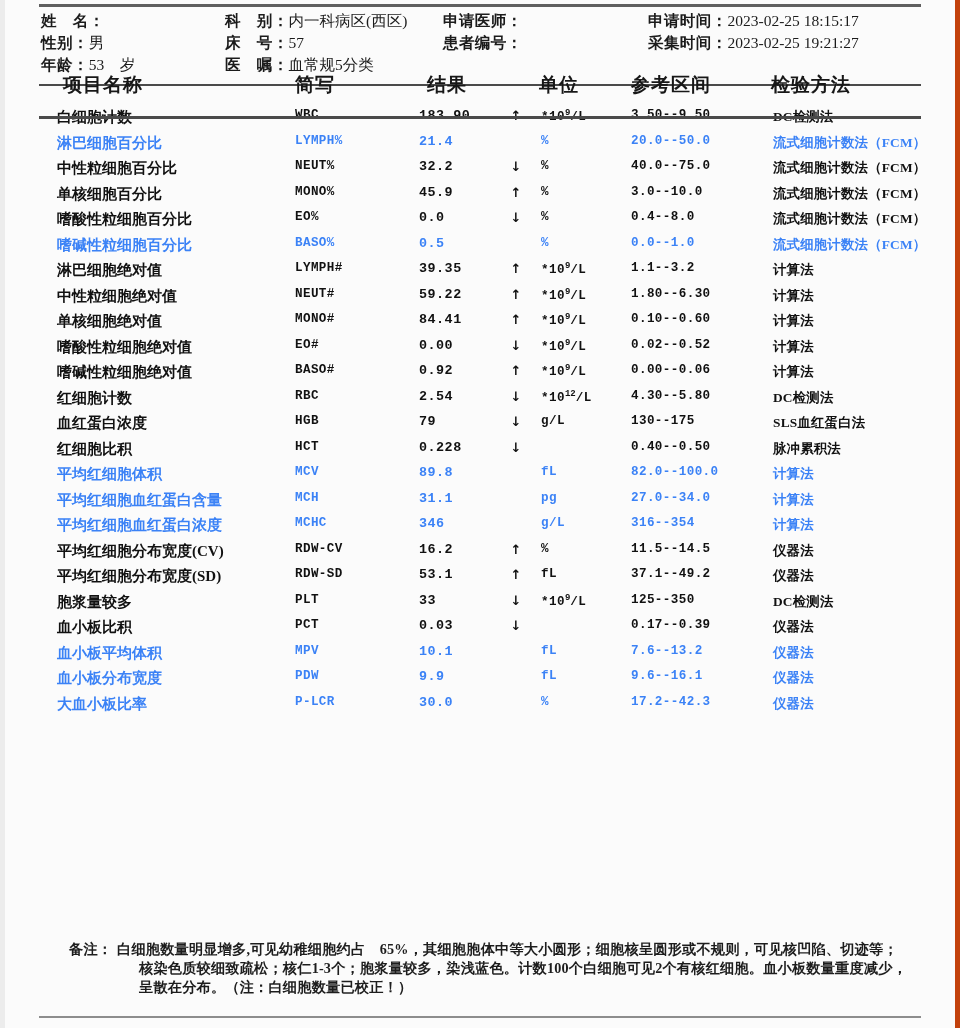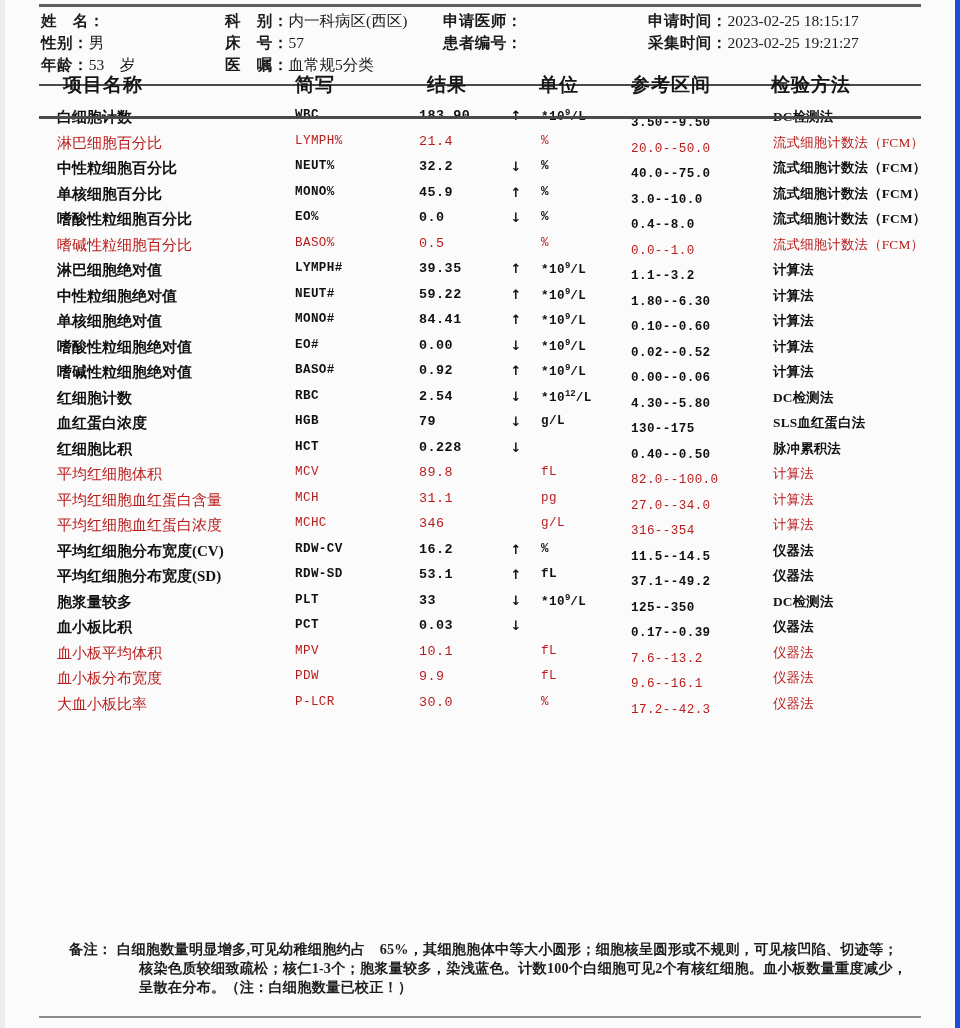--- a/index.html
+++ b/index.html
@@ -8,21 +8,21 @@
     background:#ffffff;
     font-family:"Liberation Serif","DejaVu Serif",serif;
     overflow:hidden;
   }
   .page {
     position:relative;
     width:960px; height:1028px;
     background:#fbfbfb;
     padding:0 14px;
     border-left:5px solid #ececec;
-    border-right:5px solid #1d4ed8;
+    border-right:5px solid #c2410c;
   }
 
   
   .rule-top {
     position:absolute; left:34px; right:34px; top:4px;
     height:3px; background:#5f5f5f;
   }
 
   
   .patient-header {
@@ -54,21 +54,21 @@
   
   .tbl { position:absolute; left:0; right:0; top:72px; padding:0 18px; }
   .row { position:relative; height:25.5px; white-space:nowrap; }
   .cell { position:absolute; white-space:nowrap; }
 
   .col-name   { left:34px; }
   .col-abbr   { left:272px; }
   .col-result { left:396px; }
   .col-flag   { left:484px; width:18px; text-align:center; }
   .col-unit   { left:518px; }
-  .col-ref    { left:608px;margin-top:8px; }
+  .col-ref    { left:608px; }
   .col-method { left:750px; }
 
   .hdr-row { height:30px; font-size:19px; font-weight:700; color:#171717; }
   .hdr-row .cell { letter-spacing:1px; }
   .hdr-name   { left:40px; }
   .hdr-abbr   { left:272px; }
   .hdr-result { left:404px; }
   .hdr-unit   { left:516px; }
   .hdr-ref    { left:608px; }
   .hdr-method { left:748px; }
@@ -76,21 +76,21 @@
   .data-row { font-size:14.5px; }
   .data-row .col-name  { font-size:15px; }
   .data-row .col-abbr,
   .data-row .col-unit,
   .data-row .col-ref   { font-family:"Liberation Mono","DejaVu Sans Mono",monospace; font-size:12.6px; letter-spacing:0.4px; }
   .data-row .col-result{ font-family:"Liberation Mono","DejaVu Sans Mono",monospace; font-size:13.4px; letter-spacing:0.5px; }
   .data-row .col-method{ font-size:13.4px; letter-spacing:0.2px; }
 
   
   .row.abn .cell { color:#111111; font-weight:700; }
-  .row.nrm .cell { color:#b91c1c; font-weight:400; }
+  .row.nrm .cell { color:#3b82f6; font-weight:700; }
 
   .flag { font-family:"DejaVu Sans",sans-serif; font-size:13px; font-weight:700; color:#111; }
 
   .sup { font-size:9px; vertical-align:super; letter-spacing:0; }
 
   
   .note {
     position:absolute; left:0; right:0; top:940px;
     padding:0 24px;
     font-size:14.2px; color:#1d1d1d; font-weight:700;

